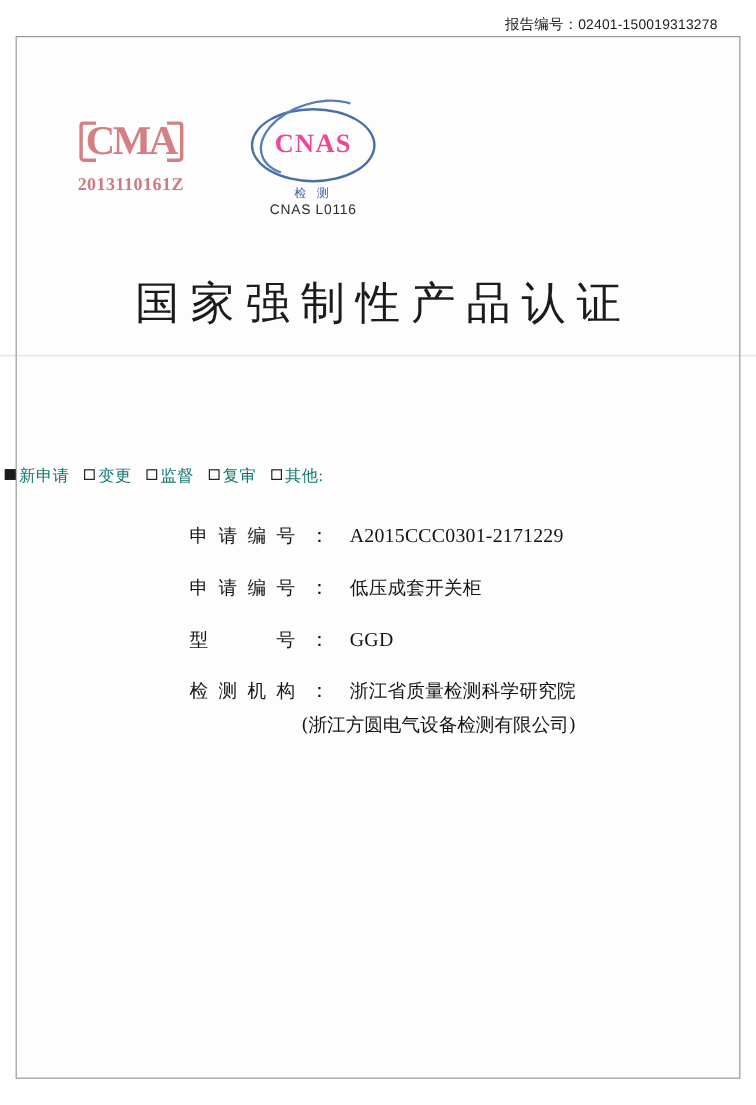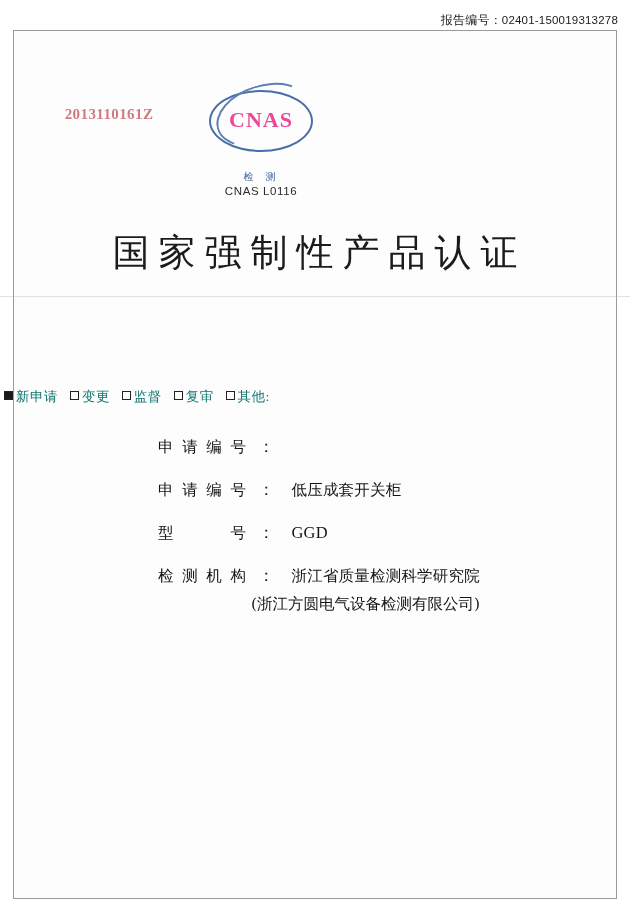--- a/index.html
+++ b/index.html
@@ -31,21 +31,21 @@
     bottom: 22px;
     border: 1px solid #9a9a9a;
     background: #fdfdfd;
     box-sizing: border-box;
   }
 
   
   .report-no {
     position: absolute;
     top: 12px;
-    right: 12px;
+    right: 32px;
     font-size: 11.5px;
     color: #1a1a1a;
     letter-spacing: 0.2px;
     font-family: "Liberation Sans", "DejaVu Sans", sans-serif;
     white-space: nowrap;
   }
   .report-no .label {
     font-family: "Liberation Serif", "DejaVu Serif", serif;
     font-size: 12px;
   }
@@ -149,25 +149,25 @@
     top: 17px;
     width: 104px;
     text-align: center;
     font-family: "Liberation Serif", "DejaVu Serif", serif;
     font-size: 22px;
     font-weight: bold;
     color: #ec4899;
     letter-spacing: 1px;
   }
   .cnas-sub {
-    margin-top: 18px;
+    margin-top: 2px;
     font-size: 10px;
     color: #3f64a0;
     letter-spacing: 3px;
-    font-family: Liberation Mono, monospace;
+    font-family: Liberation Sans, sans-serif;
   }
   .cnas-code {
     margin-top: 1px;
     font-size: 11.5px;
     color: #2c2c2c;
     letter-spacing: 0.6px;
     font-family: "Liberation Sans", "DejaVu Sans", sans-serif;
   }
 
   
@@ -333,20 +333,21 @@
 
   <div class="paper-frame"></div>
 
   <div class="report-no">
     <span class="label">报告编号：</span><span>02401-150019313278</span>
   </div>
 
   <div class="logos">
 
     <div class="cma-block">
+      <div class="cma-mark">CMA</div>
       <div class="cma-number">2013110161Z</div>
     </div>
 
     <div class="cnas-block">
       <div class="cnas-ring">
         <div class="ellipse"></div>
         <div class="swoosh"></div>
         <div class="cnas-text">CNAS</div>
       </div>
       <div class="cnas-sub">检 测</div>
@@ -365,20 +366,21 @@
     <span class="opt"><span class="box"></span><span>监督</span></span>
     <span class="opt"><span class="box"></span><span>复审</span></span>
     <span class="opt"><span class="box"></span><span>其他:</span></span>
   </div>
 
   <div class="fields">
 
     <div class="field-row">
       <span class="field-label">申请编号</span>
       <span class="field-colon">：</span>
+      <span class="field-value">A2015CCC0301-2171229</span>
     </div>
 
     <div class="field-row">
       <span class="field-label">申请编号</span>
       <span class="field-colon">：</span>
       <span class="field-value cn">低压成套开关柜</span>
     </div>
 
     <div class="field-row">
       <span class="field-label">型号</span>

